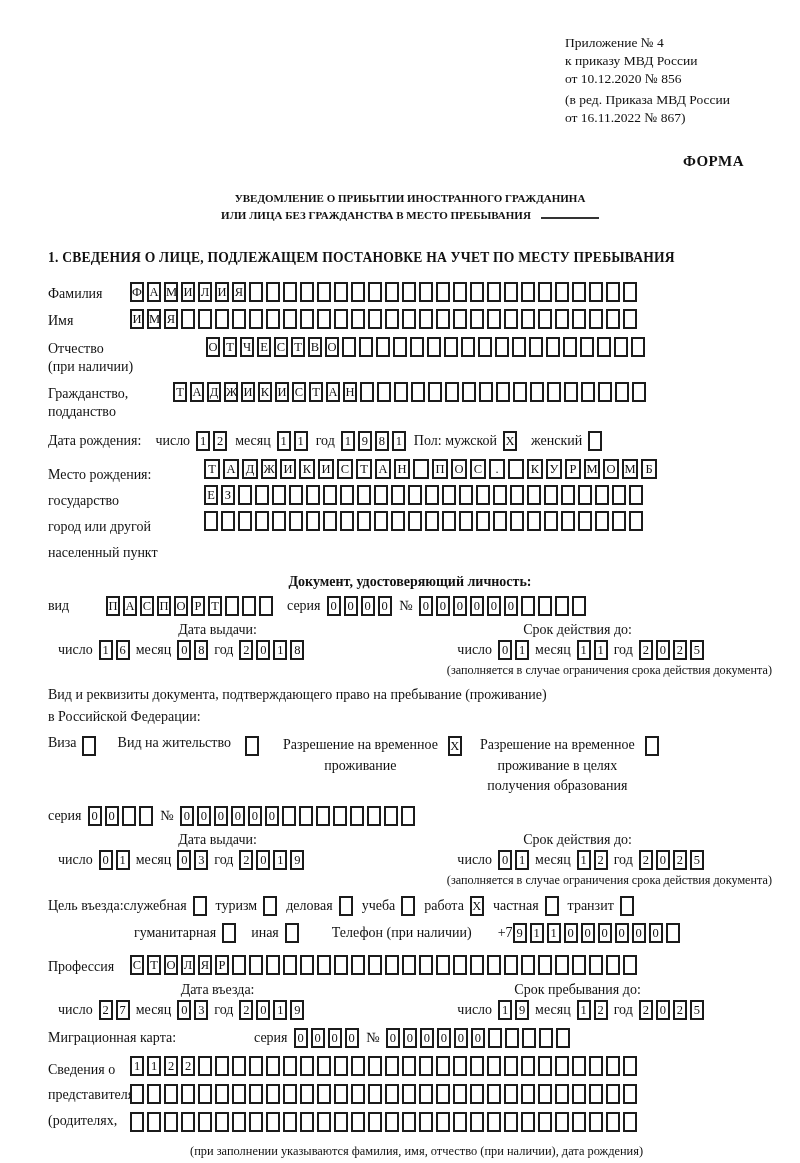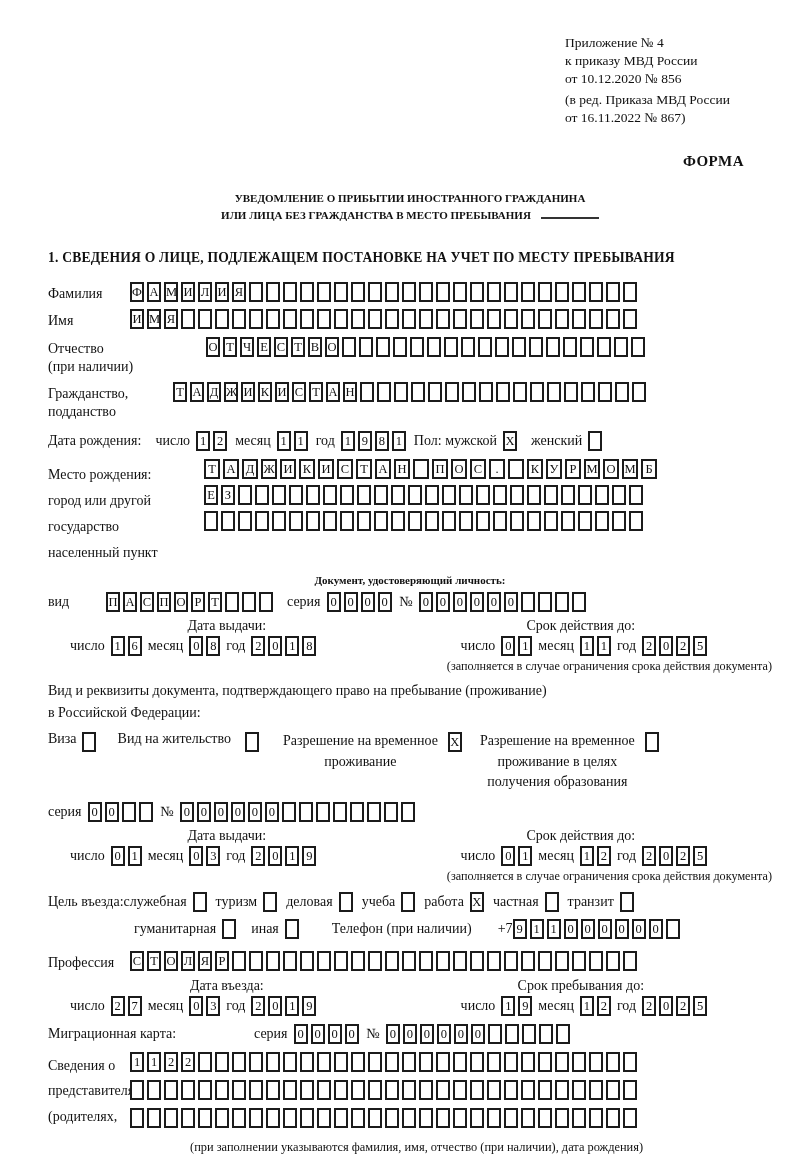--- a/index.html
+++ b/index.html
@@ -30,23 +30,23 @@
     font-family:"Liberation Serif", serif;
   }
   .wcell .cell, .cell.wcell { width:16px; }
   .stack { display:flex; flex-direction:column; gap:6px; }
   
   .inline-row { display:flex; align-items:center; font-size:14px; margin-bottom:6px; flex-wrap:nowrap; }
   .inline-row .t { margin-right:6px; }
   .gap8 { margin-left:8px; }
   .gap14 { margin-left:14px; }
   
-  .doc-h { text-align:center; font-weight:bold; font-size:11px; margin:8px 0 6px 0; }
+  .doc-h { text-align:center; font-weight:bold; font-size:14px; margin:8px 0 6px 0; }
   
-  .dates { display:flex; margin:4px 0 2px 16px; font-size:14px; }
+  .dates { display:flex; margin:4px 0 2px 4px; font-size:14px; }
   .dcol-l { width:46%; }
   .dcol-r { width:54%; }
   .dhead { text-align:center; margin-bottom:2px; }
   .dline { display:flex; align-items:center; }
   .dline .t { margin:0 6px; }
   .dnote { font-size:12.2px; text-align:right; margin-top:3px; }
   
   .para { font-size:14px; line-height:1.55; margin-top:6px; }
   .permits { display:flex; align-items:flex-start; margin:8px 0 10px 0; font-size:14px; }
   .pitem { display:flex; align-items:flex-start; }
@@ -251,22 +251,22 @@
       </span>
     <span class="t gap14">женский</span>
     <span class="cells">
         <span class="cell"></span>
       </span>
   </div>
 
   <div class="frow" style="margin-top:8px;">
     <div class="lbl" style="width:156px; line-height:1.85;">
       <div>Место рождения:</div>
+      <div>государство</div>
       <div>город или другой</div>
-      <div>государство</div>
       <div>населенный пункт</div>
     </div>
     <div class="stack">
       <div class="cells wcell">
           <span class="cell">Т</span>
           <span class="cell">А</span>
           <span class="cell">Д</span>
           <span class="cell">Ж</span>
           <span class="cell">И</span>
           <span class="cell">К</span>

